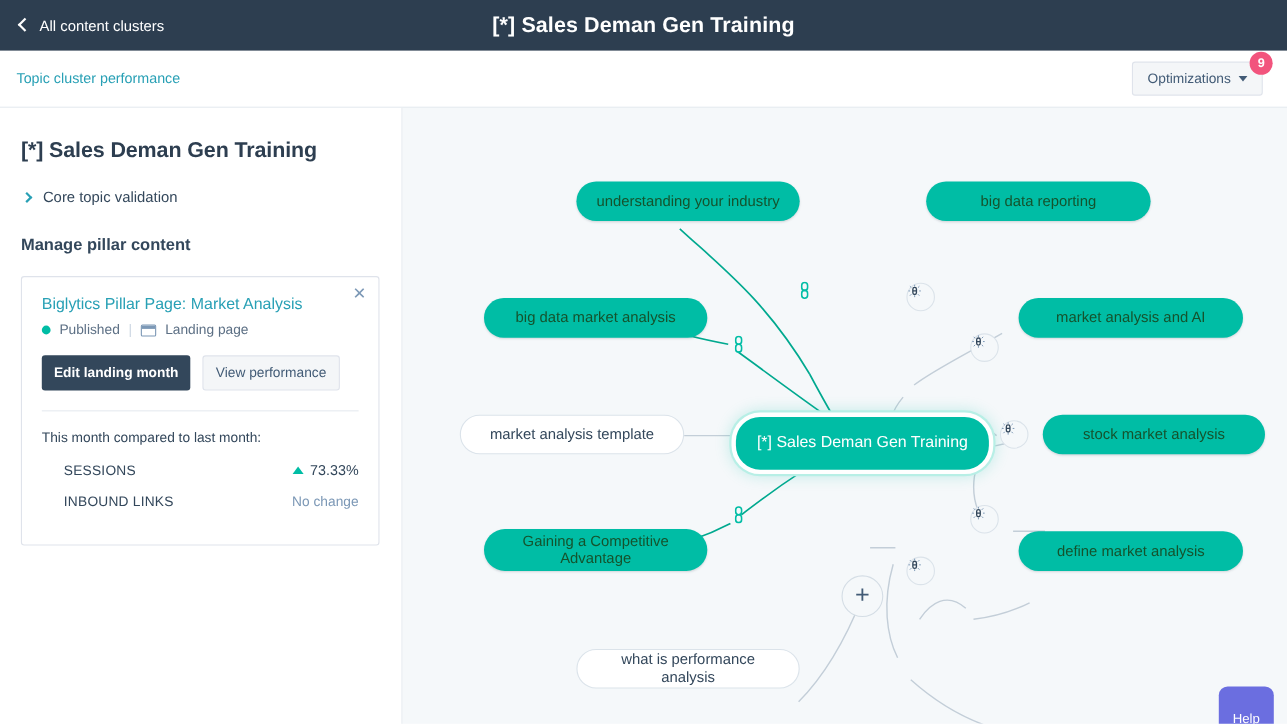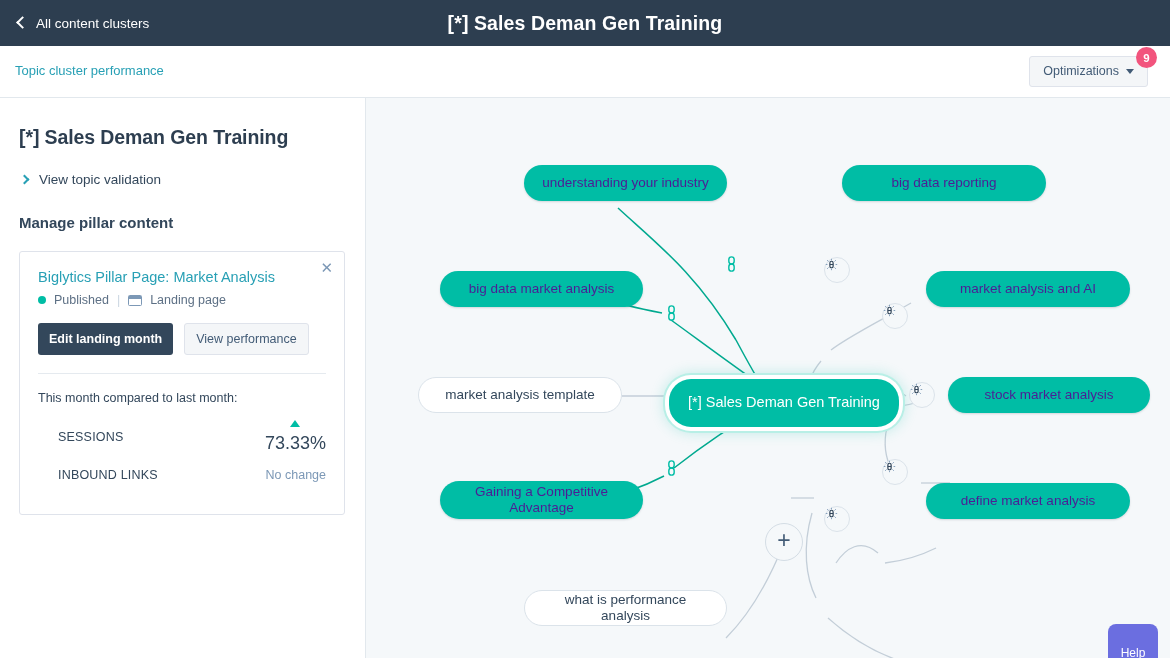--- a/index.html
+++ b/index.html
@@ -132,21 +132,21 @@
     font-family: "Liberation Sans", sans-serif;
   }
   .divider { height: 1px; background: #e5eaef; margin: 0 0 17px 0; }
   .compare-label { font-size: 12.5px; color: #33475b; margin-bottom: 15px; }
   .stat-row {
     display: flex; align-items: center; justify-content: space-between;
     margin-bottom: 14px;
     margin-left: 20px;
   }
   .stat-key { font-size: 12.5px; color: #33475b; letter-spacing: .2px; }
-  .stat-val { font-size: 18px; color: #33475b; display: flex; align-items: center; gap: 6px; flex-direction: column; }
+  .stat-val { font-size: 13px; color: #33475b; display: flex; align-items: center; gap: 6px; }
   .tri-up {
     width: 0; height: 0;
     border-left: 5px solid transparent; border-right: 5px solid transparent;
     border-bottom: 7px solid #00bda5;
   }
   .stat-muted { font-size: 12.5px; color: #7c98b6; }
 
   
   .canvas {
     position: absolute; left: 366px; top: 98px;
@@ -156,21 +156,21 @@
   .canvas svg { position: absolute; left: 0; top: 0; }
 
   .node {
     position: absolute;
     display: flex; align-items: center; justify-content: center;
     text-align: center; border-radius: 22px;
     font-size: 13.5px; cursor: pointer; padding: 0 18px;
     line-height: 1.18;
   }
   .node.teal {
-    background: #00bda5; color: #4c1d95;
+    background: #00bda5; color: #14532d;
     box-shadow: 0 1px 2px rgba(45,62,80,.18);
   }
   .node.white {
     background: #ffffff; color: #33475b;
     border: 1px solid #dbe3ea;
   }
   .node.center {
     background: #00bda5; color: #ffffff; font-size: 14.5px;
     box-shadow: 0 0 0 4px #ffffff, 0 0 0 6px #b8efe6, 0 0 14px 6px rgba(0,189,165,.20);
   }
@@ -221,21 +221,21 @@
     </div>
     <div class="badge">9</div>
   </div>
 </div>
 
 <div class="sidebar">
   <div class="side-title">[*] Sales Deman Gen Training</div>
 
   <div class="collapse-row">
     <span class="chev-right"></span>
-    <span>View topic validation</span>
+    <span>Core topic validation</span>
   </div>
 
   <div class="section-head">Manage pillar content</div>
 
   <div class="pillar-card">
     <div class="card-close">✕</div>
 
     <a class="card-link">Biglytics Pillar Page: Market Analysis</a>
 
     <div class="meta-row">

